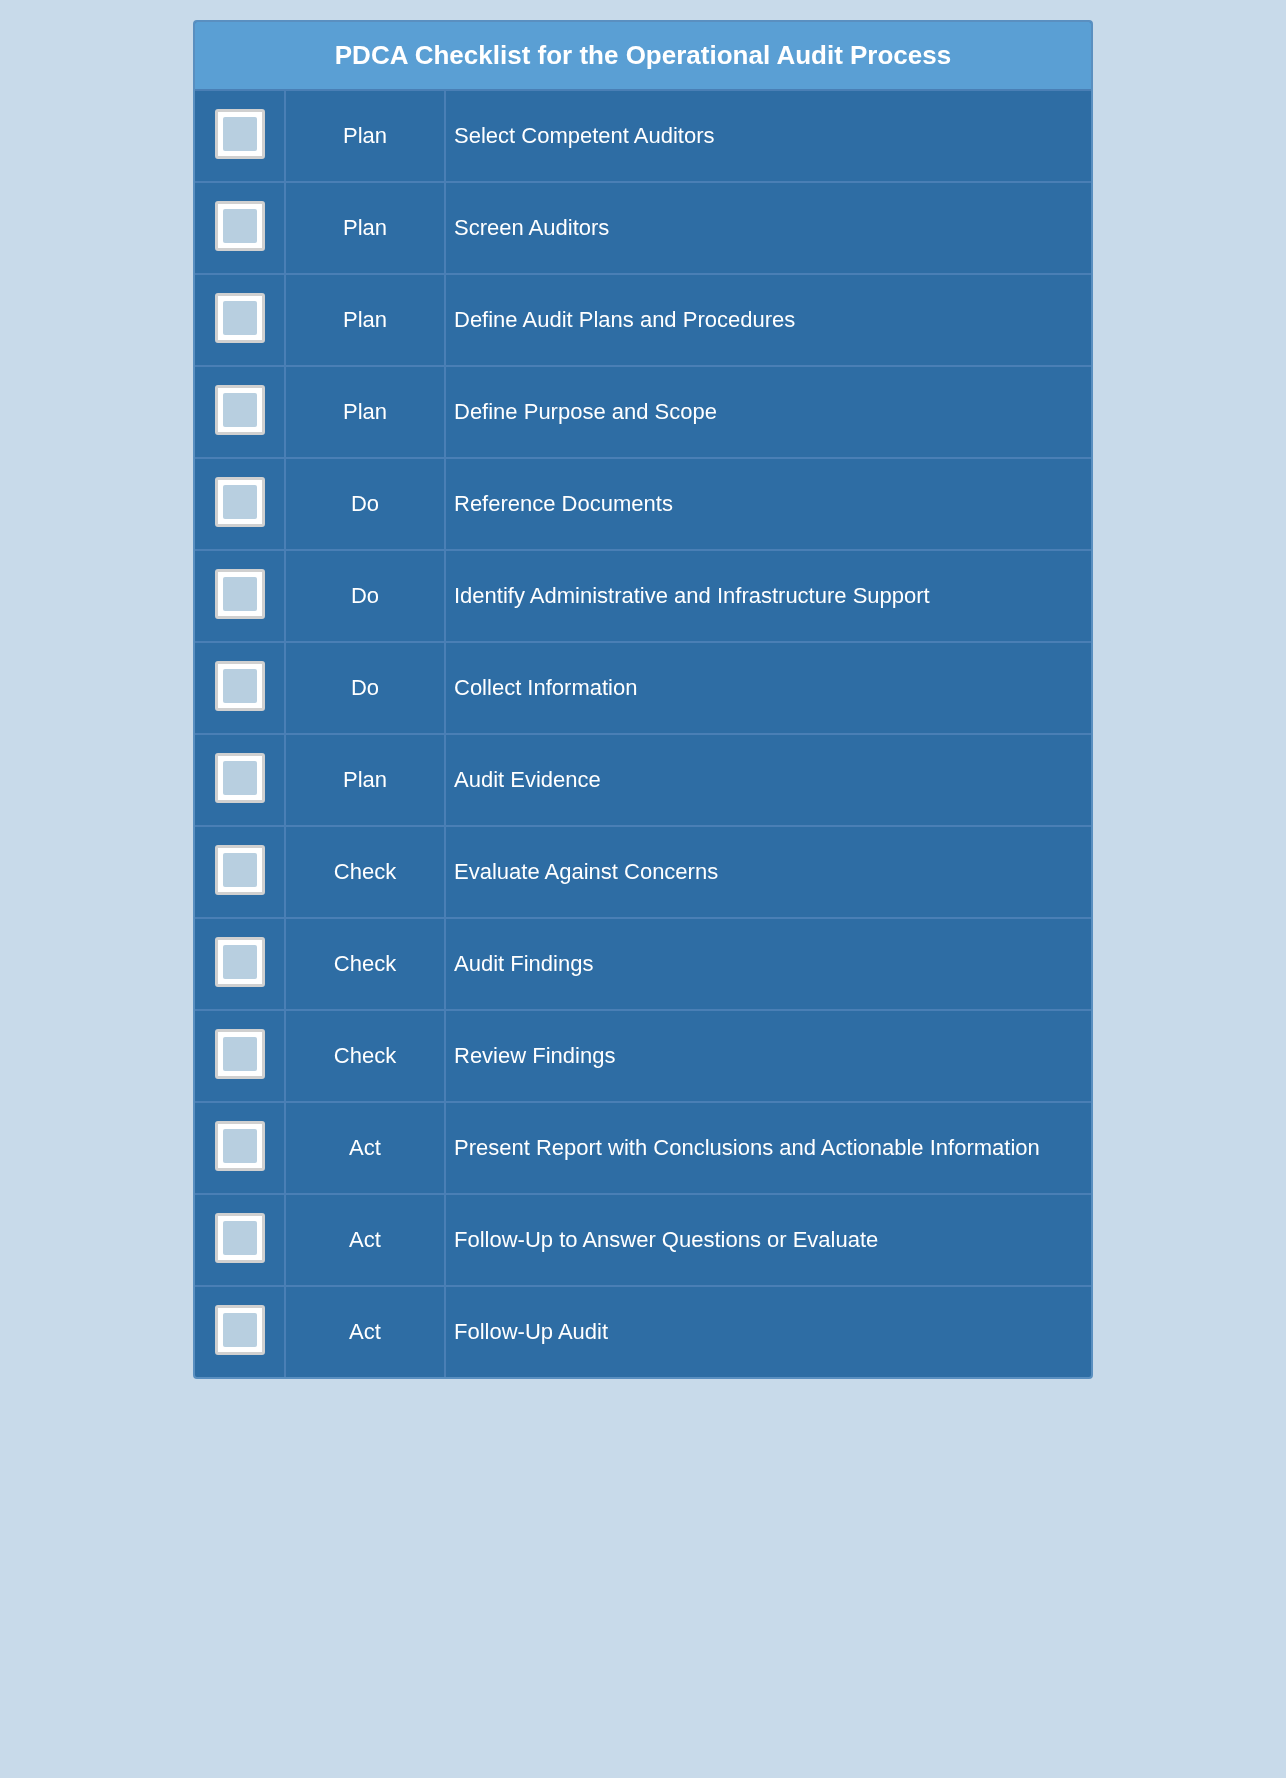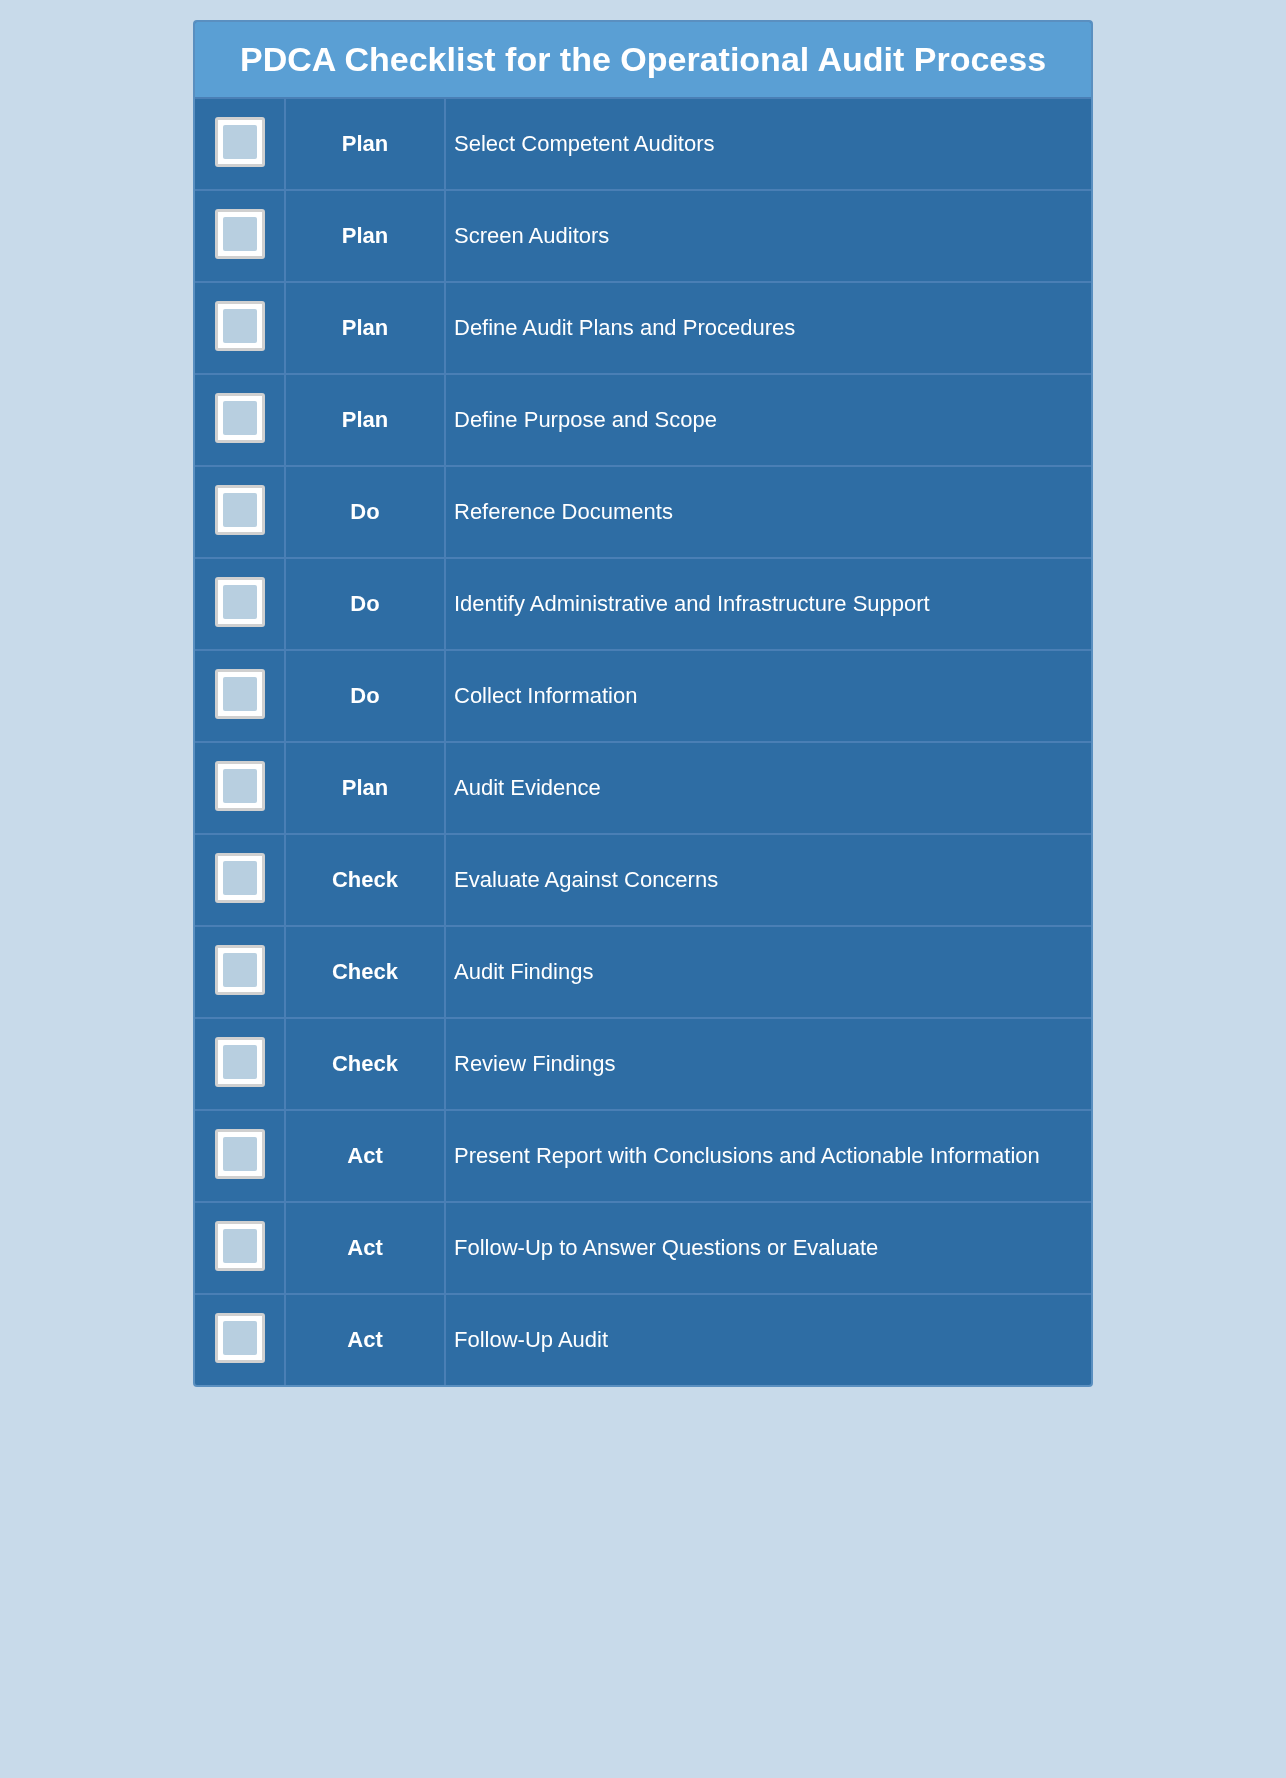--- a/index.html
+++ b/index.html
@@ -22,21 +22,21 @@
       width: 900px;
       border: 2px solid #5a8fc0;
       border-radius: 4px;
       overflow: hidden;
       background: #2e6da4;
     }
 
     .table-title {
       background: #5a9fd4;
       color: #ffffff;
-      font-size: 34px;
+      font-size: 26px;
       font-weight: bold;
       text-align: center;
       padding: 18px 20px;
       border-bottom: 2px solid #4a7fb5;
     }
 
     .checklist-table {
       width: 100%;
       border-collapse: collapse;
     }
@@ -78,21 +78,21 @@
     }
 
     .cell-phase {
       width: 160px;
       padding: 18px 16px;
       border-right: 2px solid #4a7fb5;
       text-align: center;
       vertical-align: middle;
       color: #ffffff;
       font-size: 22px;
-      font-weight: bold;
+      font-weight: normal;
     }
 
     .cell-description {
       padding: 18px 8px;
       vertical-align: middle;
       color: #ffffff;
       font-size: 22px;
     }
   </style>
 </head>

